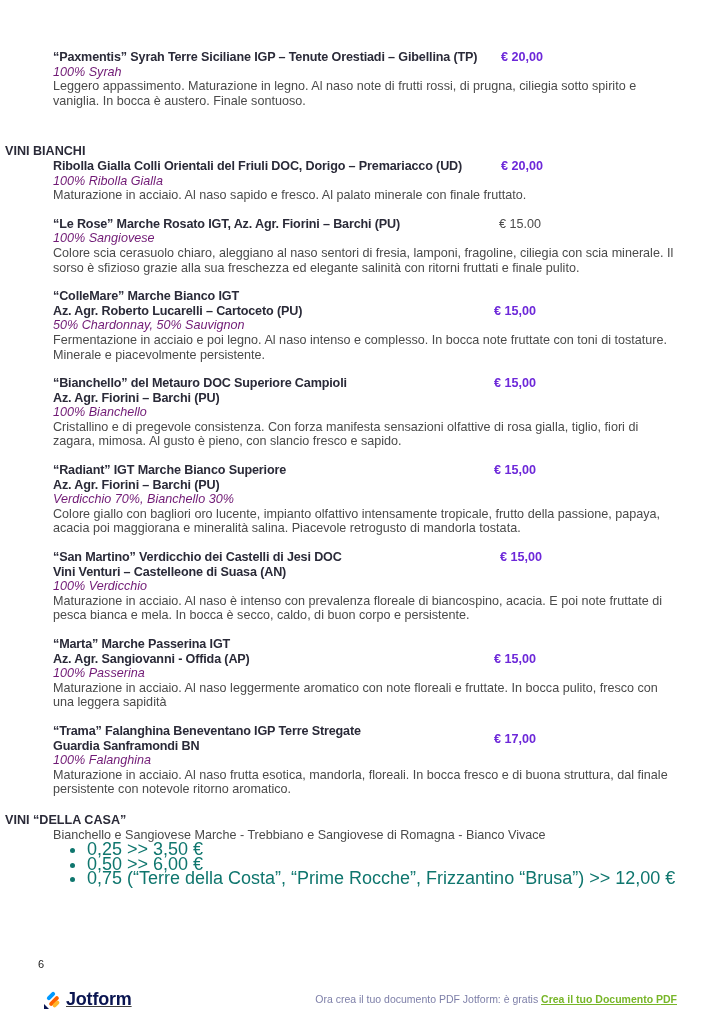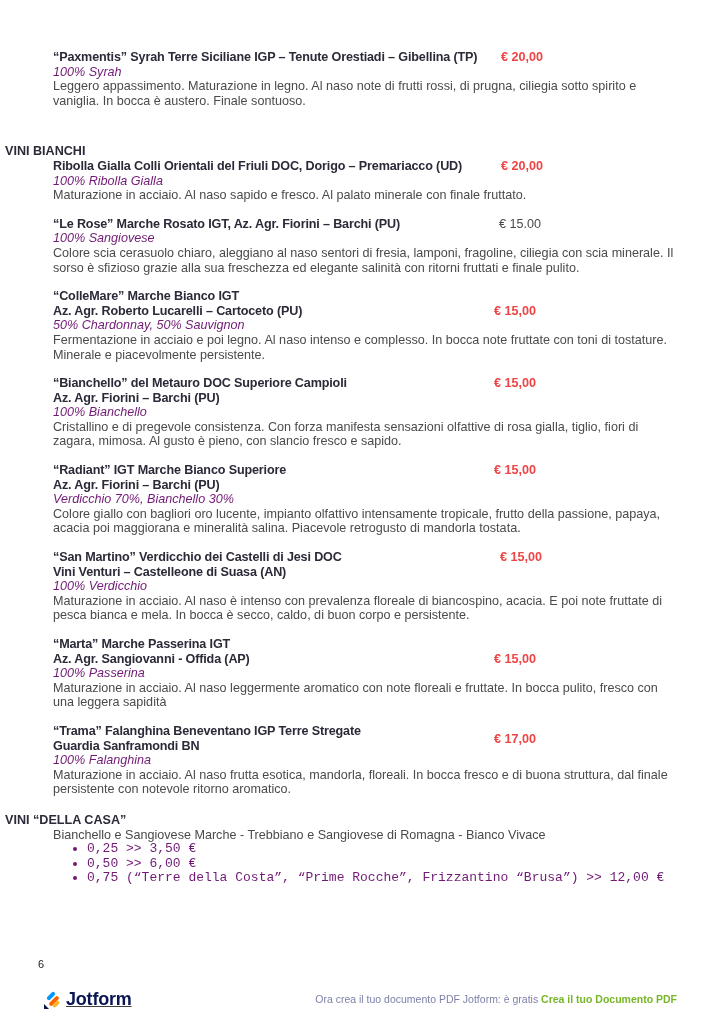--- a/index.html
+++ b/index.html
@@ -23,21 +23,21 @@
     }
     .wine {
       margin-bottom: 14px;
       font-size: 12.6px;
       line-height: 14.6px;
     }
     .price {
       position: absolute;
       white-space: nowrap;
       font-weight: bold;
-      color: #ef4444;
+      color: #6d28d9;
     }
     .row {
       position: relative;
       height: 14.6px;
     }
     .bold-line {
       font-weight: bold;
       color: #2a2a38;
       white-space: nowrap;
       letter-spacing: -0.15px;
@@ -57,24 +57,23 @@
       line-height: 14.6px;
     }
     .house-intro {
       font-size: 12.6px;
       line-height: 14.6px;
       color: #4a4a4a;
     }
     .house-list {
       margin: 0;
       padding-left: 34px;
-      font-size: 13px;
-      line-height: 14.6px;
-      color: #701a75;
-      font-family: Liberation Mono, monospace;
+      font-size: 18px;
+      line-height: 14.6px;
+      color: #0f766e;
     }
     .house-list li {
       margin: 0;
     }
     .page-number {
       position: absolute;
       left: 38px;
       top: 958px;
       font-size: 11px;
       color: #222;
@@ -109,20 +108,21 @@
       position: absolute;
       right: 47px;
       top: 7px;
       font-size: 10.5px;
       color: #7d7fa8;
       white-space: nowrap;
     }
     .footer-link {
       color: #78b629;
       font-weight: bold;
+      text-decoration: underline;
     }
   </style>
 </head>
 <body>
 
 <div class="page">
 
   <div class="wine" style="margin-bottom:36px;">
     <div class="row">
       <span class="bold-line">“Paxmentis” Syrah Terre Siciliane IGP – Tenute Orestiadi – Gibellina (TP)</span>

